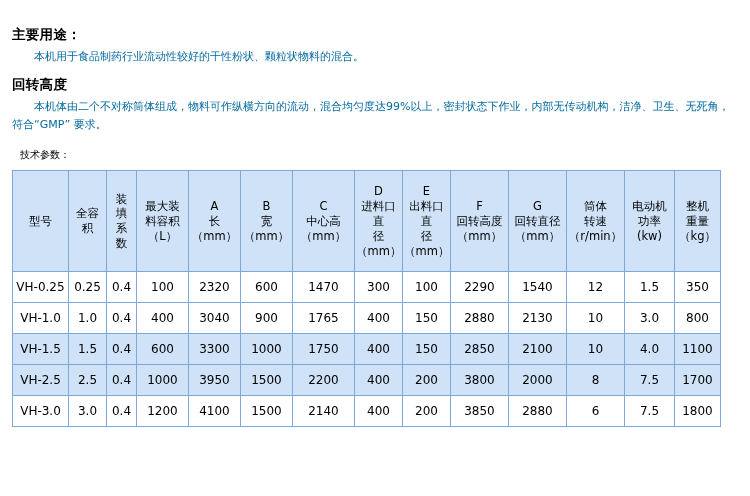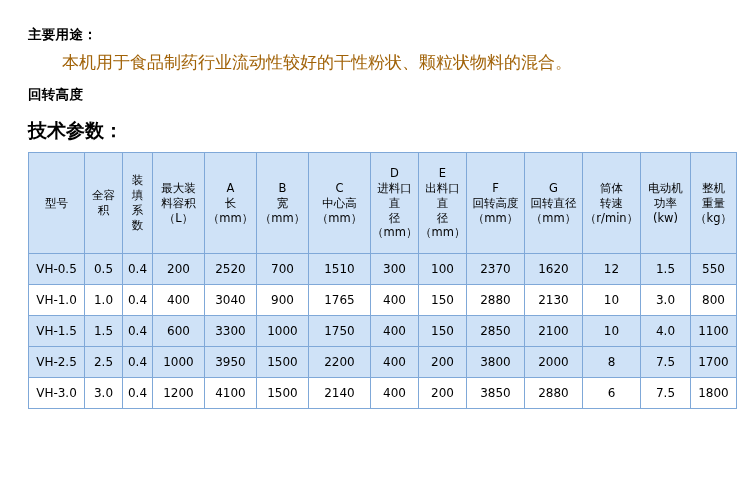--- a/index.html
+++ b/index.html
@@ -13,40 +13,40 @@
     font-family: "DejaVu Sans", "Liberation Sans", sans-serif;
     font-size: 13px;
     color: #000000;
     overflow: hidden;
   }
   .page {
     position: relative;
     width: 750px;
     height: 496px;
     box-sizing: border-box;
-    padding: 26px 18px 0 28px;
+    padding: 26px 18px 0 12px;
   }
   .sec-title {
     font-size: 13.5px;
     font-weight: bold;
     color: #000;
     margin: 0 0 4px 0;
     letter-spacing: 0.3px;
   }
   .sec-para {
-    font-size: 17px;
+    font-size: 11px;
     line-height: 1.65;
     margin: 0 0 10px 0;
     text-indent: 2em;
-    color: #a16207;
+    color: #0369a1;
   }
   .params-title {
-    font-size: 19px;
-    font-weight: bold;
-    margin: 14px 0 8px 0;
+    font-size: 10px;
+    font-weight: normal;
+    margin: 14px 0 8px 8px;
   }
 
   table.spec {
     border-collapse: collapse;
     width: 708px;
     table-layout: fixed;
     font-size: 11.5px;
   }
   table.spec th, table.spec td {
     border: 1px solid #7fa8d8;
@@ -95,20 +95,21 @@
 
 <div class="page">
 
   <div>
     <div class="sec-title">主要用途：</div>
     <p class="sec-para">本机用于食品制药行业流动性较好的干性粉状、颗粒状物料的混合。</p>
   </div>
 
   <div>
     <div class="sec-title">回转高度</div>
+    <p class="sec-para">本机体由二个不对称筒体组成，物料可作纵横方向的流动，混合均匀度达99%以上，密封状态下作业，内部无传动机构，洁净、卫生、无死角，符合“GMP” 要求。</p>
   </div>
 
   <div class="params-title">技术参数：</div>
 
   <table class="spec">
     <colgroup>
       <col class="c0">
         <col class="c1">
         <col class="c2">
         <col class="c3">
@@ -191,35 +192,35 @@
             <span class="hl">(kw)</span>
           </th>
         <th>
             <span class="hl">整机</span>
             <span class="hl">重量</span>
             <span class="hl">（kg）</span>
           </th>
       </tr>
     </thead>
     <tbody>
-      <tr class="alt">
-        <td>VH-0.5</td>
-        <td>0.5</td>
-        <td>0.4</td>
-        <td>200</td>
-        <td>2520</td>
-        <td>700</td>
-        <td>1510</td>
+      <tr>
+        <td>VH-0.25</td>
+        <td>0.25</td>
+        <td>0.4</td>
+        <td>100</td>
+        <td>2320</td>
+        <td>600</td>
+        <td>1470</td>
         <td>300</td>
         <td>100</td>
-        <td>2370</td>
-        <td>1620</td>
+        <td>2290</td>
+        <td>1540</td>
         <td>12</td>
         <td>1.5</td>
-        <td>550</td>
+        <td>350</td>
       </tr>
       <tr>
         <td>VH-1.0</td>
         <td>1.0</td>
         <td>0.4</td>
         <td>400</td>
         <td>3040</td>
         <td>900</td>
         <td>1765</td>
         <td>400</td>

